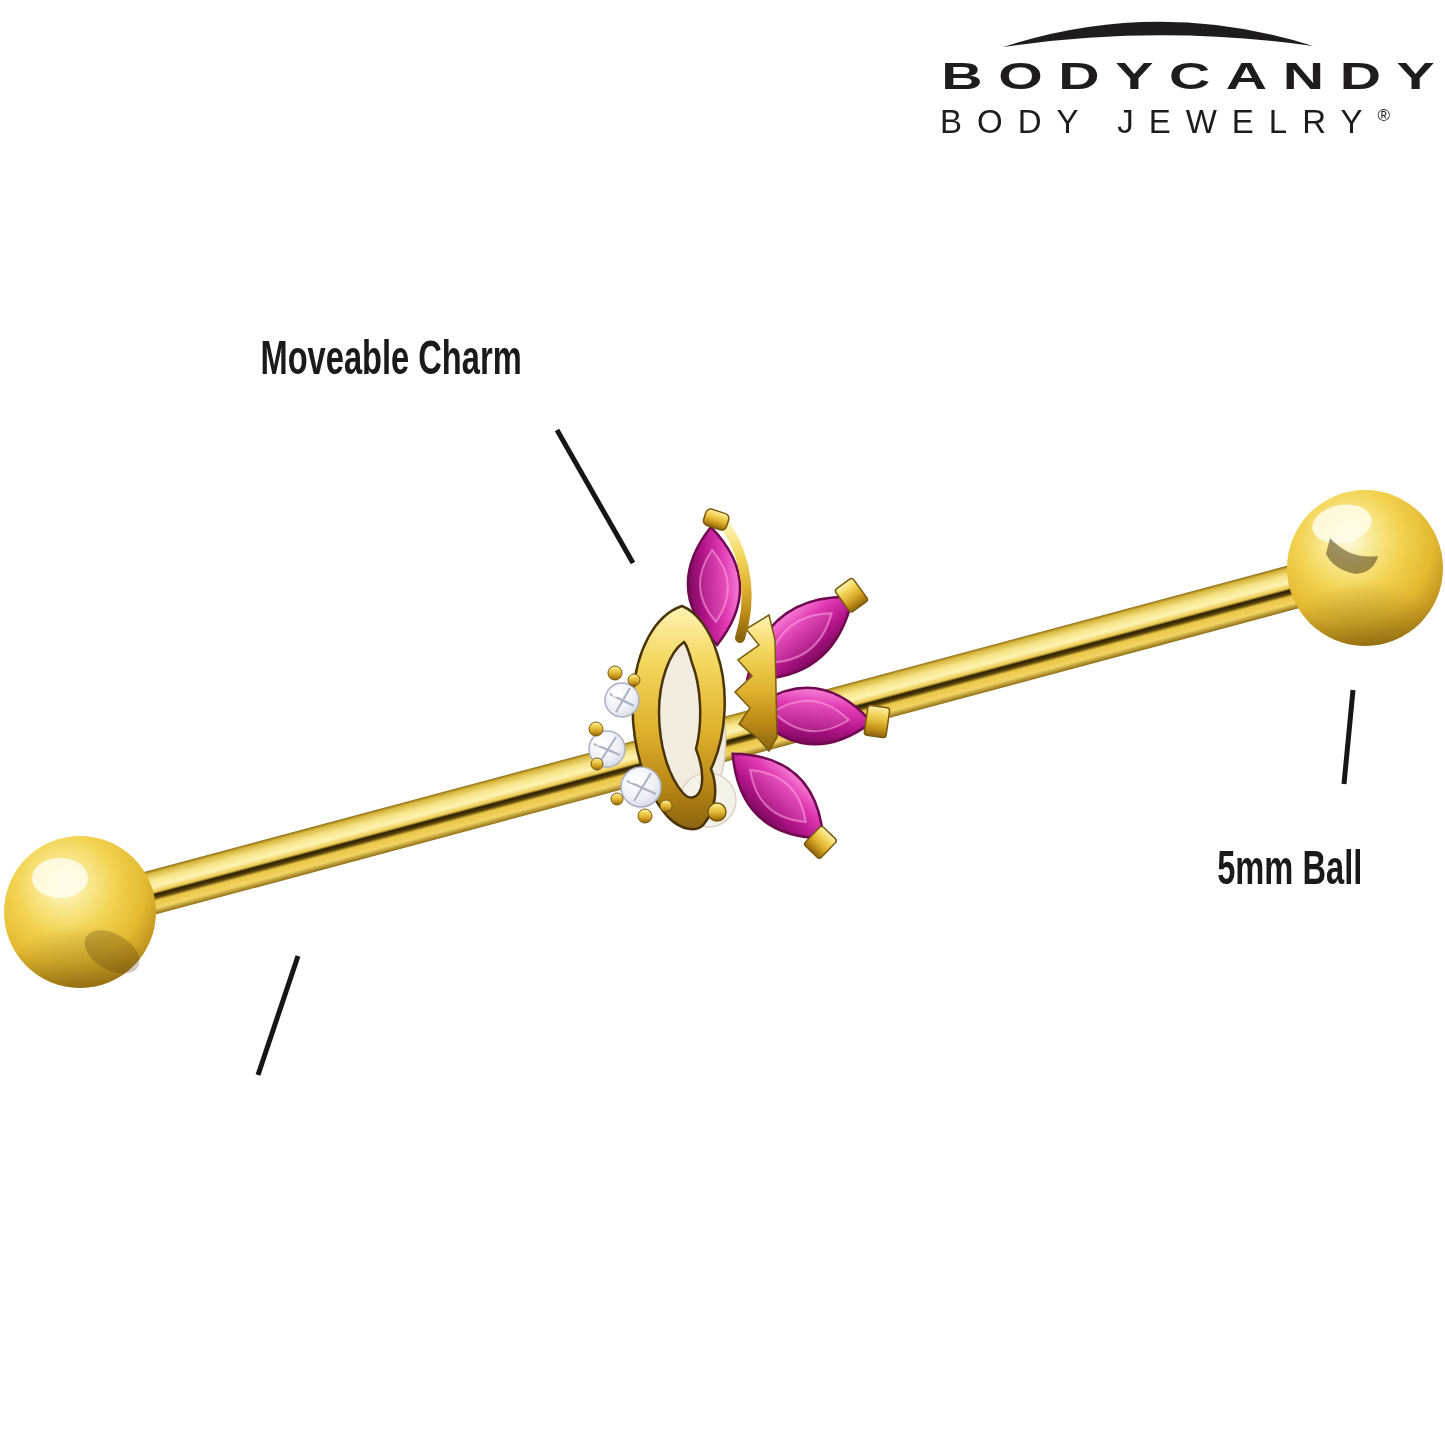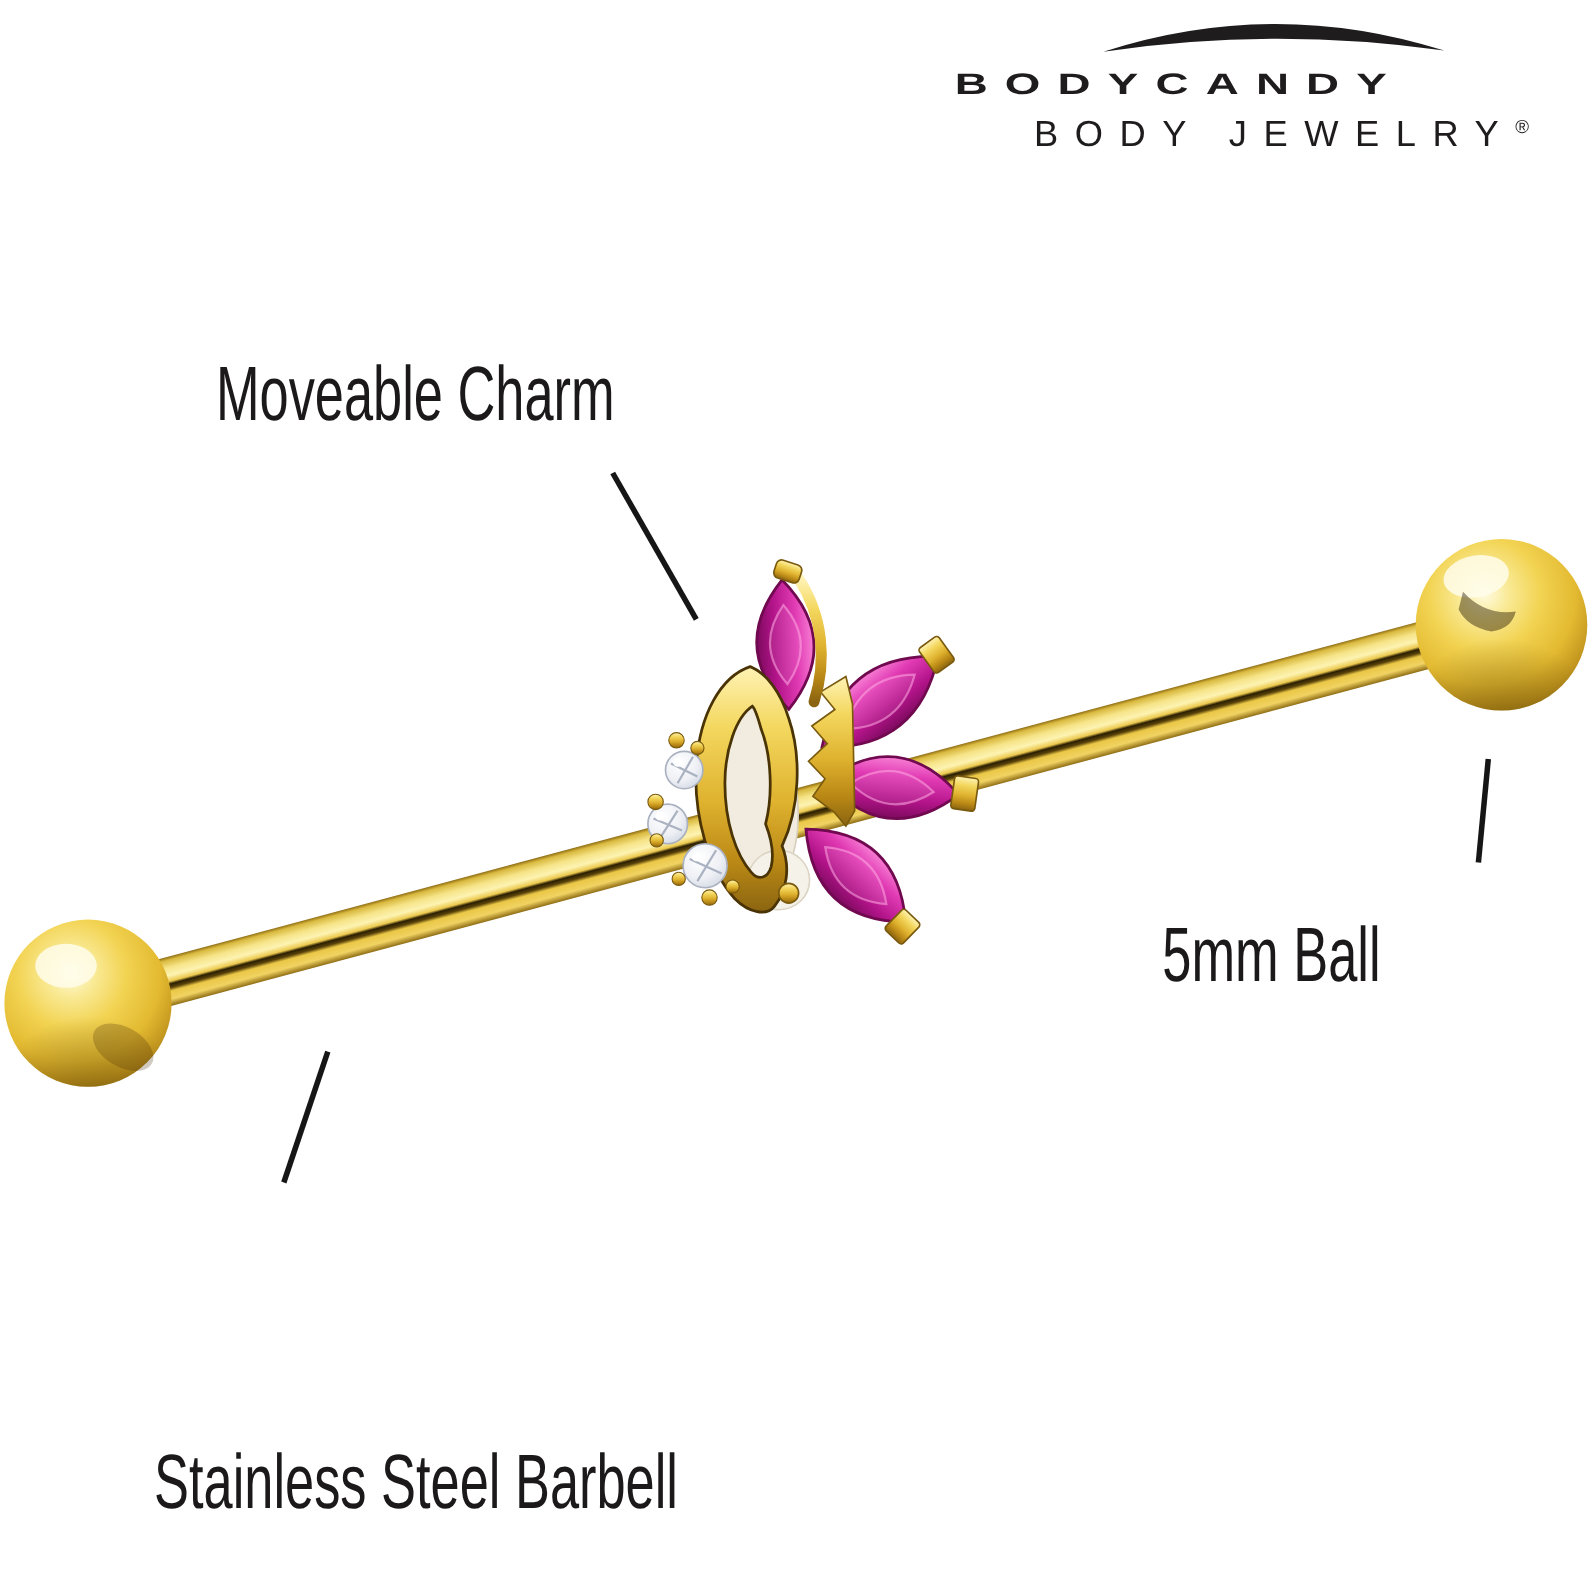--- a/index.html
+++ b/index.html
@@ -1,23 +1,23 @@
 <!DOCTYPE html>
 <html style="--ink: #1b191a; --logo: #1f1c1d; --callout_line: #161616; --gold: #e9c440; --gold_dark: #8a6410; --gem_pink: #cf1fa0; --cz_clear: #eef0f5; --pearl: #f2ede0;"><head>
 <meta charset="utf-8">
 <style>
   html,body{margin:0;padding:0;background:#fff;}
   #stage{position:relative;width:1445px;height:1445px;background:#fff;overflow:hidden;
          font-family:"Liberation Sans",sans-serif;}
   .art{position:absolute;left:0;top:0;}
-  .label{position:absolute;color:var(--ink,#1b191a);white-space:nowrap;
-         font-size:70px;line-height:70px;font-weight:400;}
+  .label{position:absolute;color:var(--ink,#1b191a);text-align:center;white-space:nowrap;
+         font-size:48px;line-height:70px;font-weight:700;}
   .label .sq{display:inline-block;transform:scaleX(0.68);transform-origin:50% 50%;}
-  .logo-brand{position:absolute;left:915px;top:54px;width:500px;
-              font-weight:700;font-size:32px;line-height:44px;letter-spacing:12px;
+  .logo-brand{position:absolute;left:946px;top:54px;width:500px;text-align:center;
+              font-weight:700;font-size:44px;line-height:44px;letter-spacing:12px;
               color:var(--logo,#1f1c1d);}
   .logo-brand .sq{display:inline-block;transform:scale(1.30,0.84);transform-origin:50% 50%;}
   .logo-sub{position:absolute;left:915px;top:99px;width:500px;text-align:center;
             font-weight:400;font-size:33px;line-height:33px;letter-spacing:15px;
             color:var(--logo,#1f1c1d);}
   .logo-sub .reg{font-size:17px;vertical-align:super;letter-spacing:0;}
   .swoosh{position:absolute;left:1000px;top:10px;}
 </style>
 </head>
 <body style="background: rgb(255, 255, 255);">
@@ -171,17 +171,14 @@
   </div>
 
   <div class="label" style="left:111px;top:323px;width:560px;">
     <span class="sq">Moveable Charm</span>
   </div>
 
   <div class="label" style="left:1010px;top:833px;width:560px;">
     <span class="sq">5mm Ball</span>
   </div>
 
-  <div class="label" style="left:28px;top:1312px;width:560px;">
-    <span class="sq">Stainless Steel Barbell</span>
-  </div>
 
 </div>
 
 </body></html>

